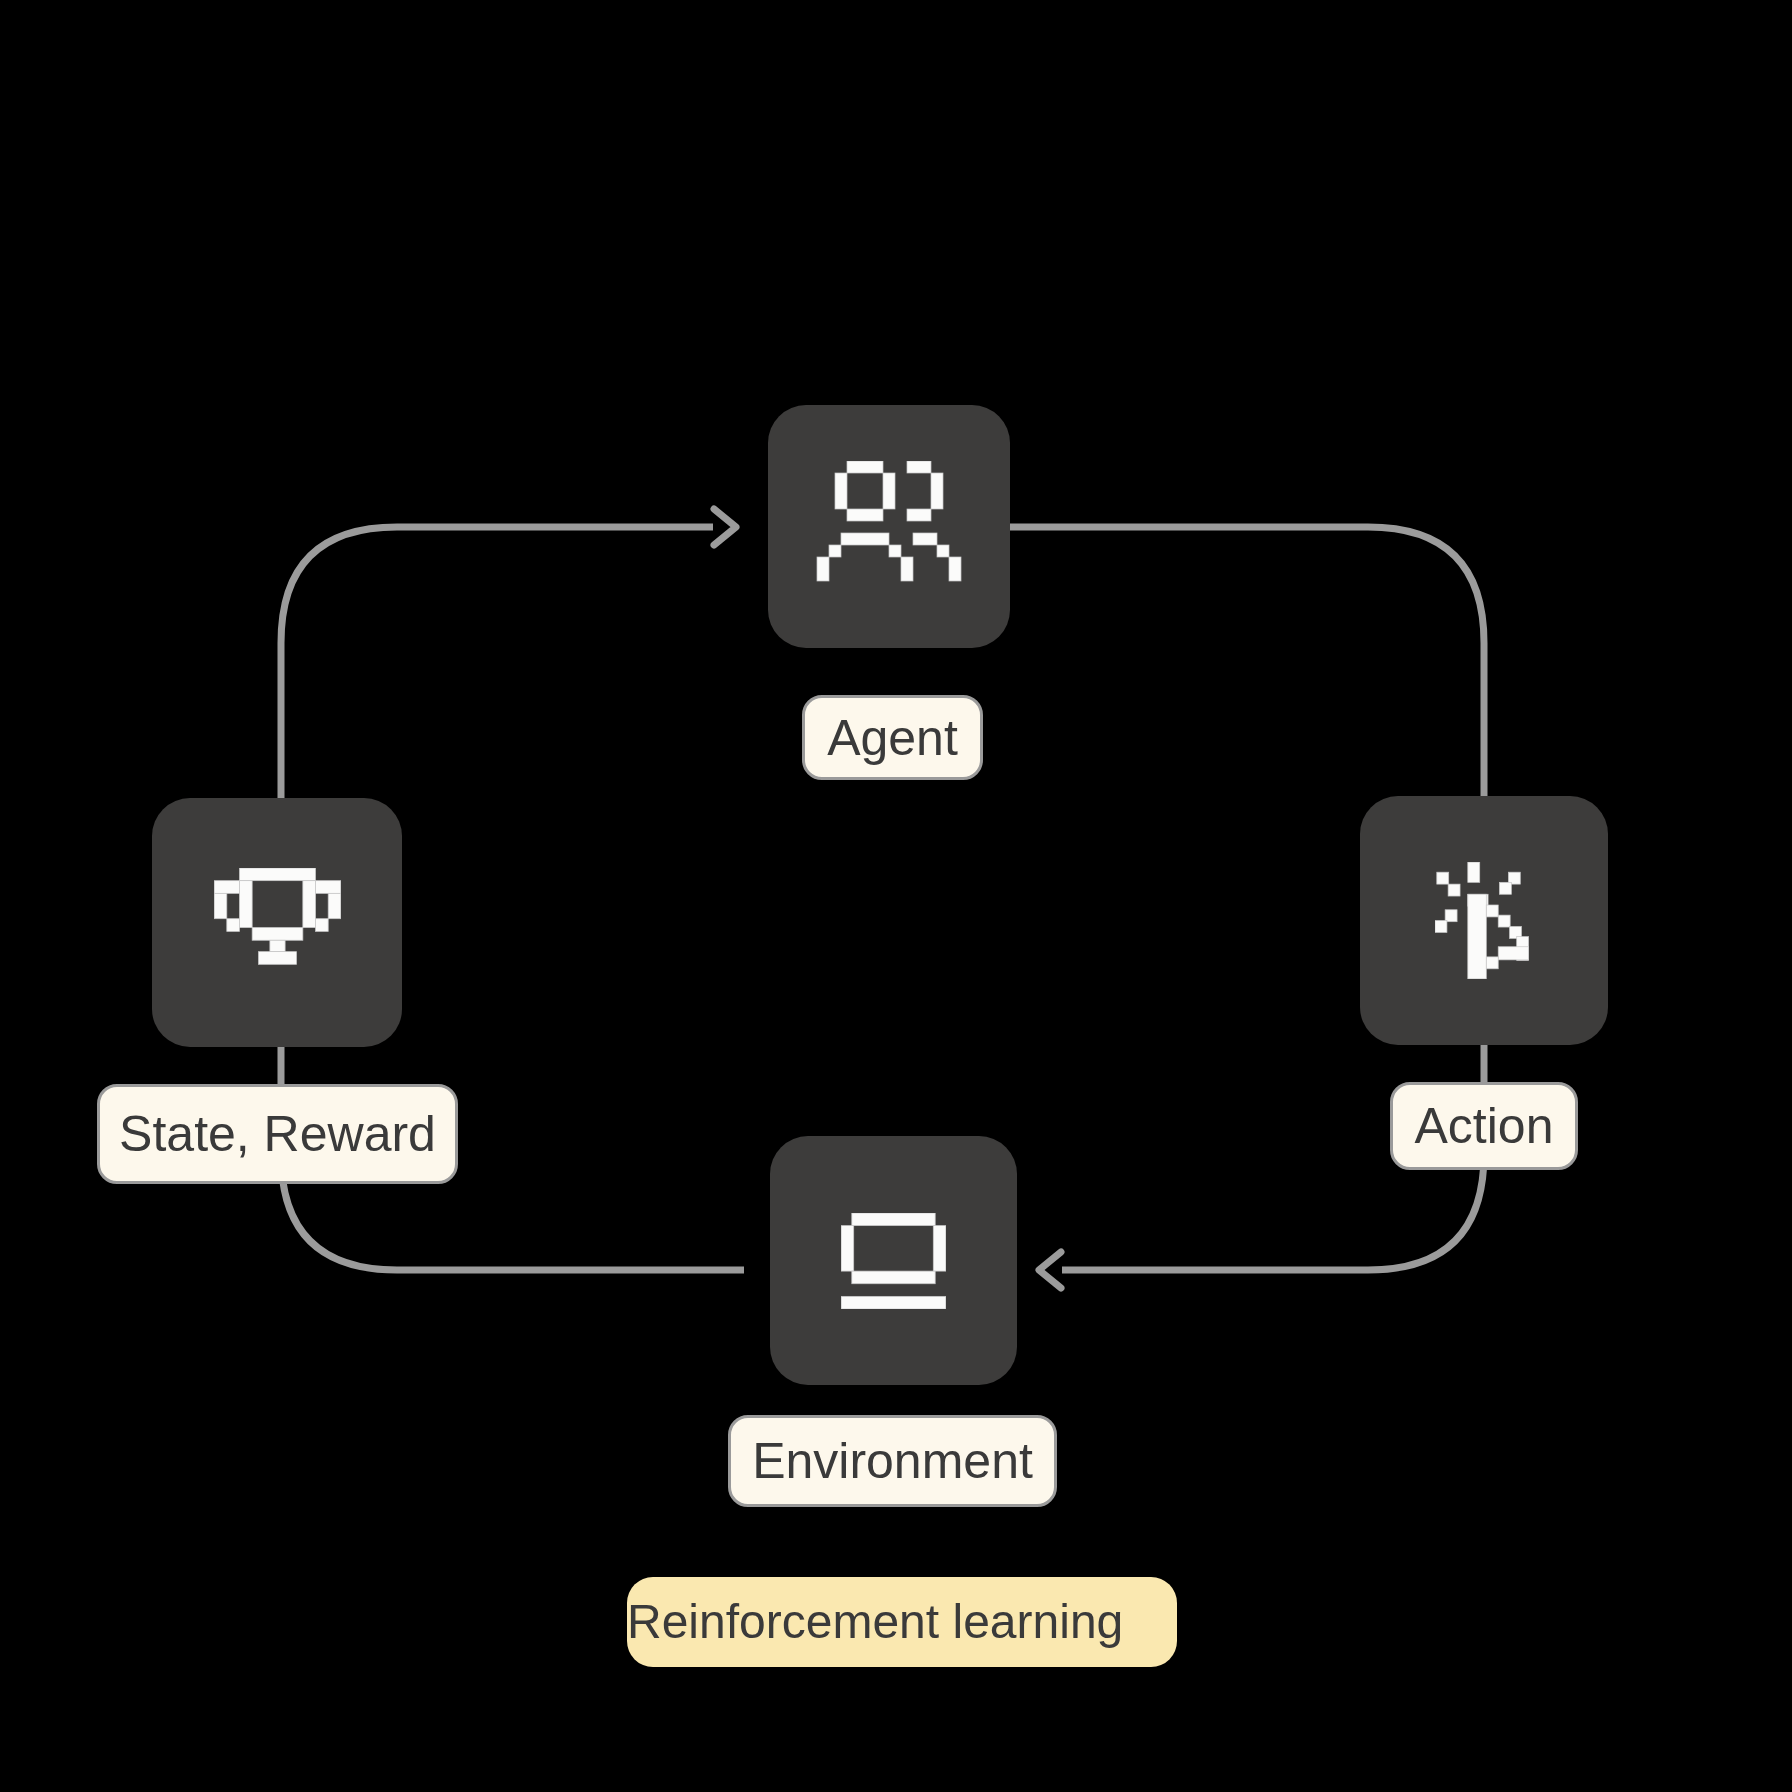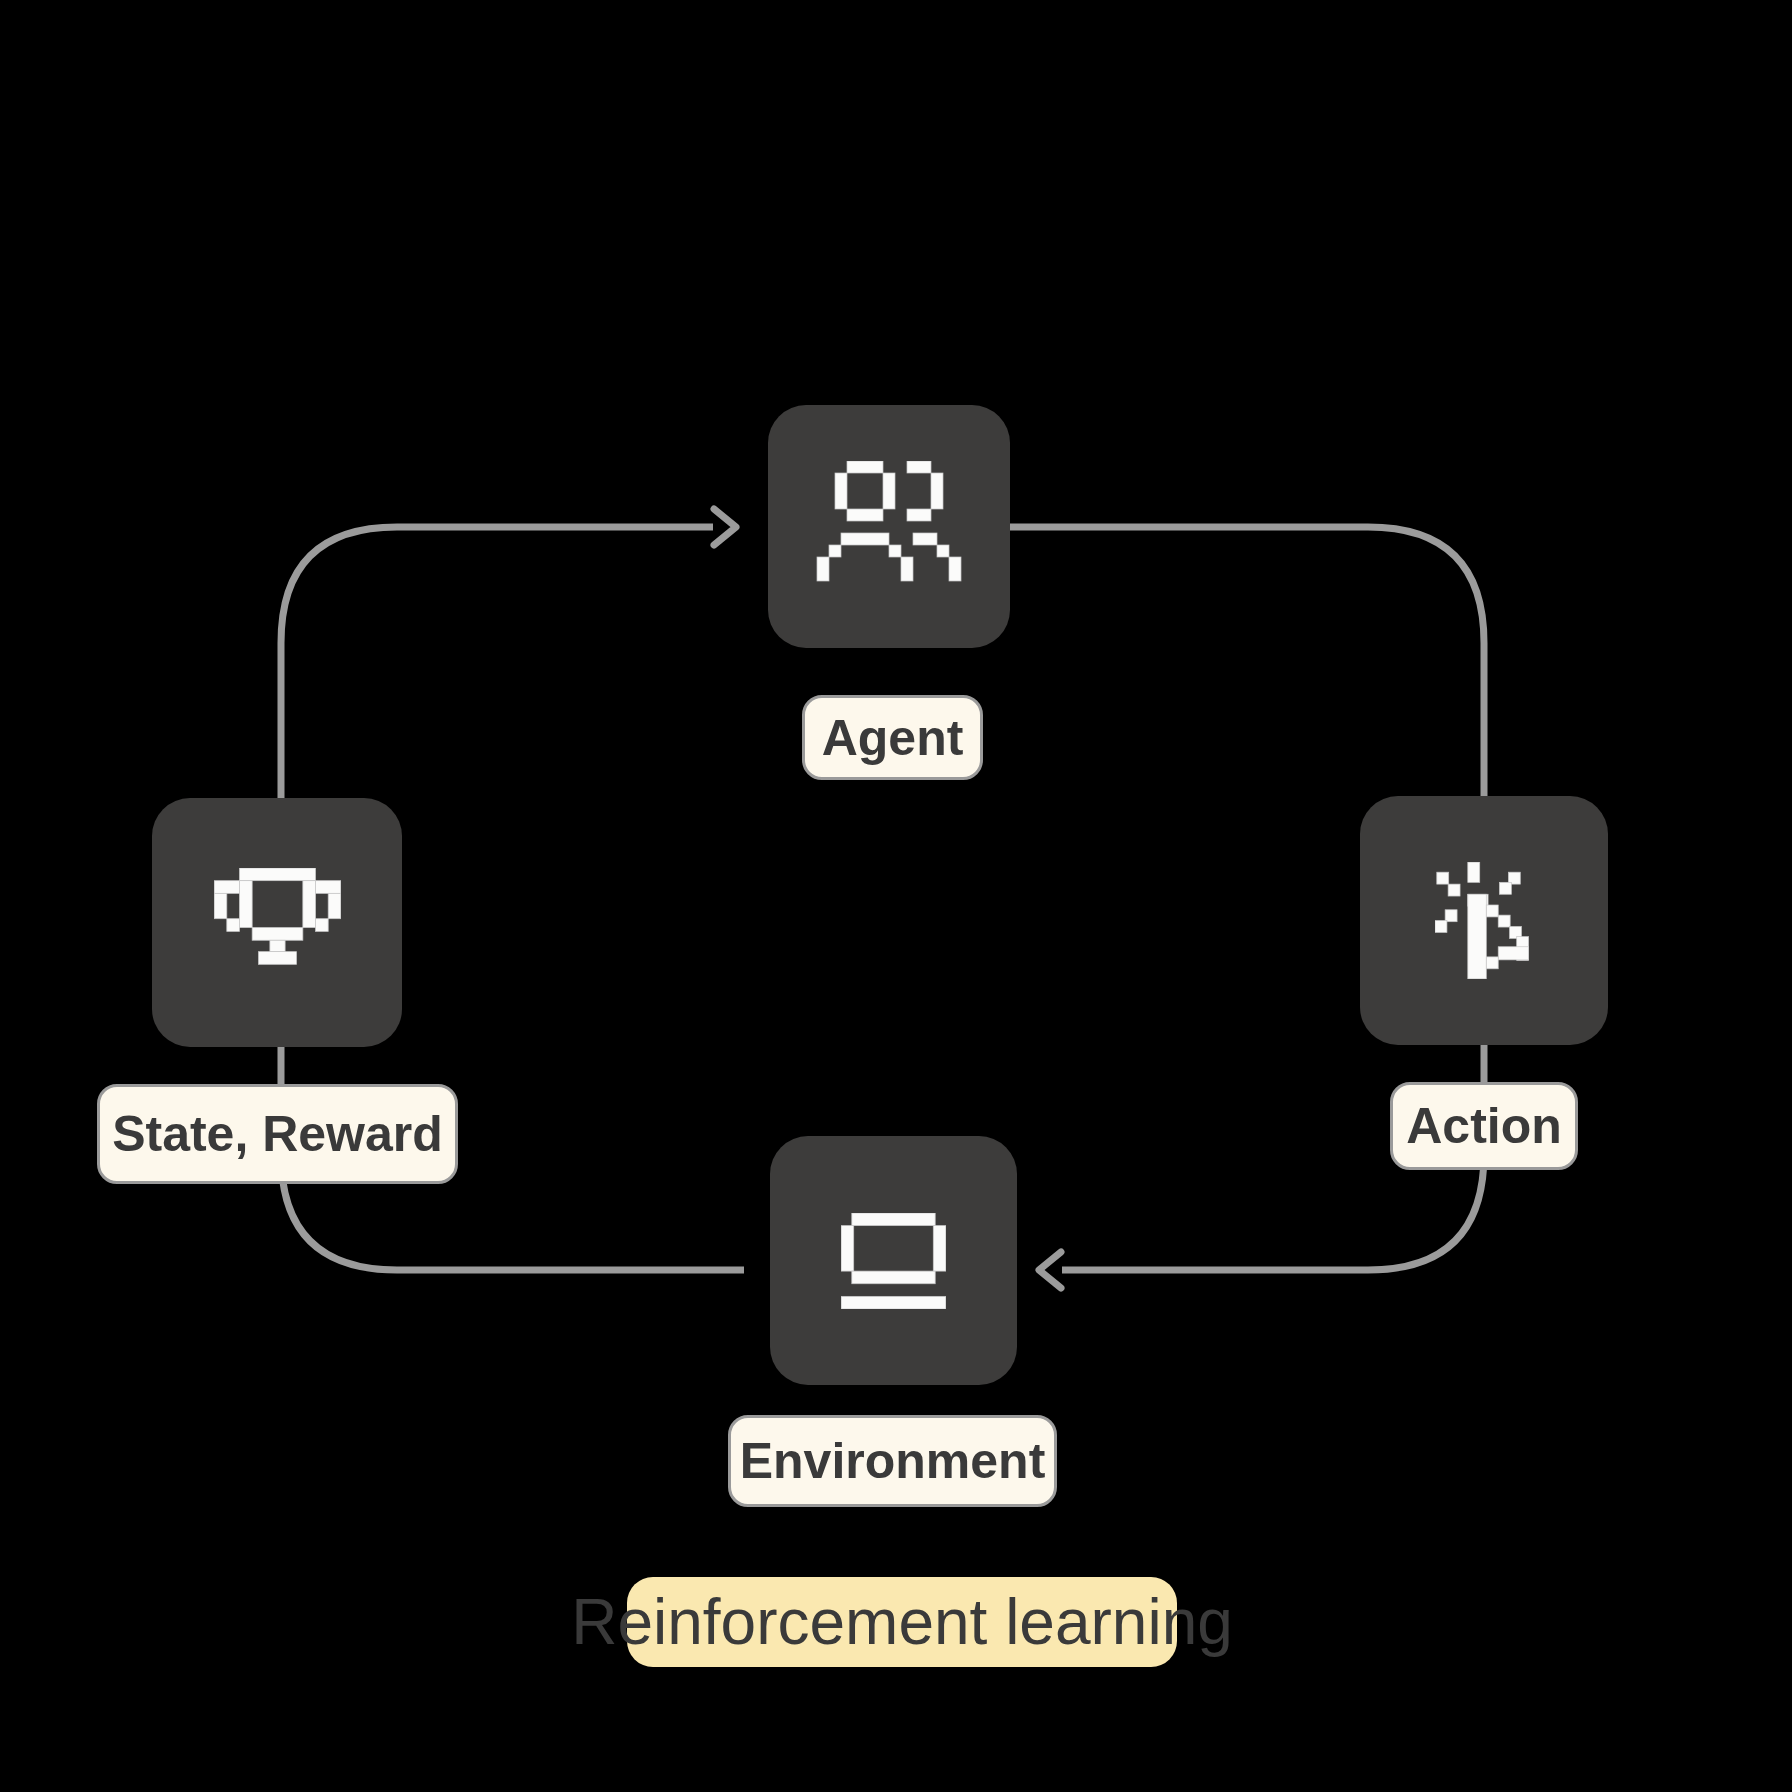--- a/index.html
+++ b/index.html
@@ -34,32 +34,30 @@
     border-radius: 20px;
     display: flex;
     align-items: center;
     justify-content: center;
     color: #3a3a3a;
     font-size: 50px;
     line-height: 1;
     box-sizing: border-box;
     z-index: 3;
     white-space: nowrap;
-    font-weight: bold;
   }
   .title-badge {
     position: absolute;
     background: #fae8b0;
     border: none;
     border-radius: 26px;
     display: flex;
     align-items: center;
-    justify-content: center;
     color: #3a3a3a;
-    font-size: 64px;
+    font-size: 48px;
     line-height: 1;
     box-sizing: border-box;
     z-index: 3;
     white-space: nowrap;
   }
 
   
   .node-agent       { left: 768px;  top: 405px;  width: 242px; height: 243px; }
   .node-action      { left: 1360px; top: 796px;  width: 248px; height: 249px; }
   .node-environment { left: 770px;  top: 1136px; width: 247px; height: 249px; }

